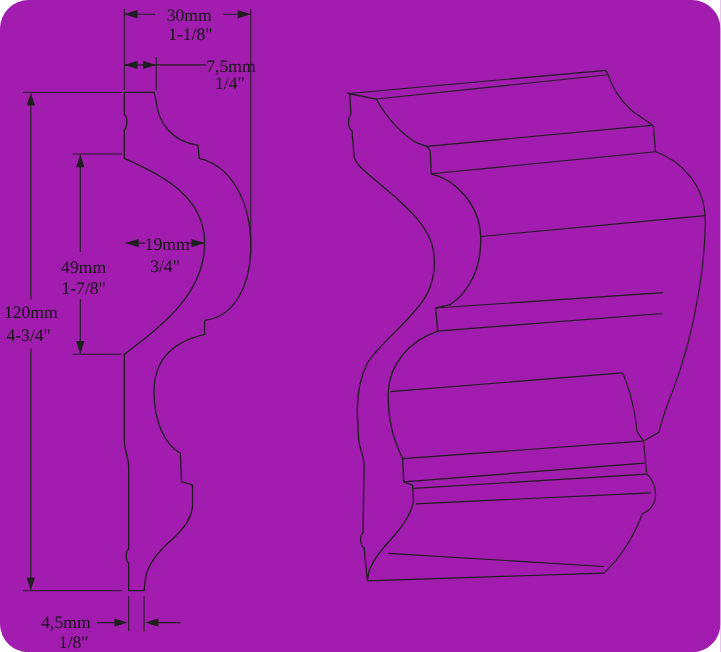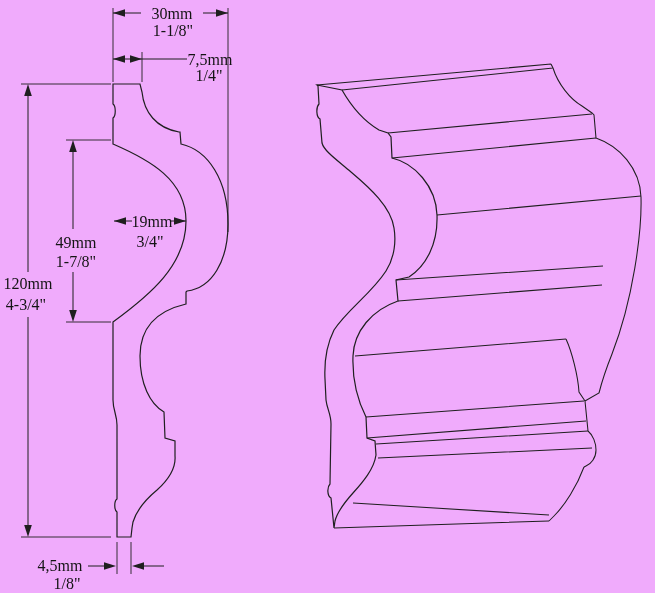--- a/index.html
+++ b/index.html
@@ -1,21 +1,22 @@
 <!DOCTYPE html>
 <html><head>
 <meta charset="utf-8">
 <style>
   html,body{margin:0;padding:0;background:#ffffff;}
   .canvas{
     position:relative;
     width:655px;height:593px;
-    background:#f0abfc;
+    background:#a21caf;
     font-family:"Liberation Serif","DejaVu Serif",serif;
     overflow:hidden;
+    border-radius:26px;
   }
   svg{display:block;}
   .profile-line{fill:none;stroke:#1f1f1f;stroke-width:1.2;stroke-linejoin:miter;stroke-linecap:butt;}
   .edge-line{fill:none;stroke:#1f1f1f;stroke-width:1.05;stroke-linecap:butt;}
   .dim-line{fill:none;stroke:#1f1f1f;stroke-width:1;}
   .ext-line{fill:none;stroke:#1f1f1f;stroke-width:0.9;}
   .arrow{fill:#1f1f1f;stroke:none;}
   .dim-text{
     font-family:"Liberation Serif","DejaVu Serif",serif;
     font-size:16px;fill:#141414;

